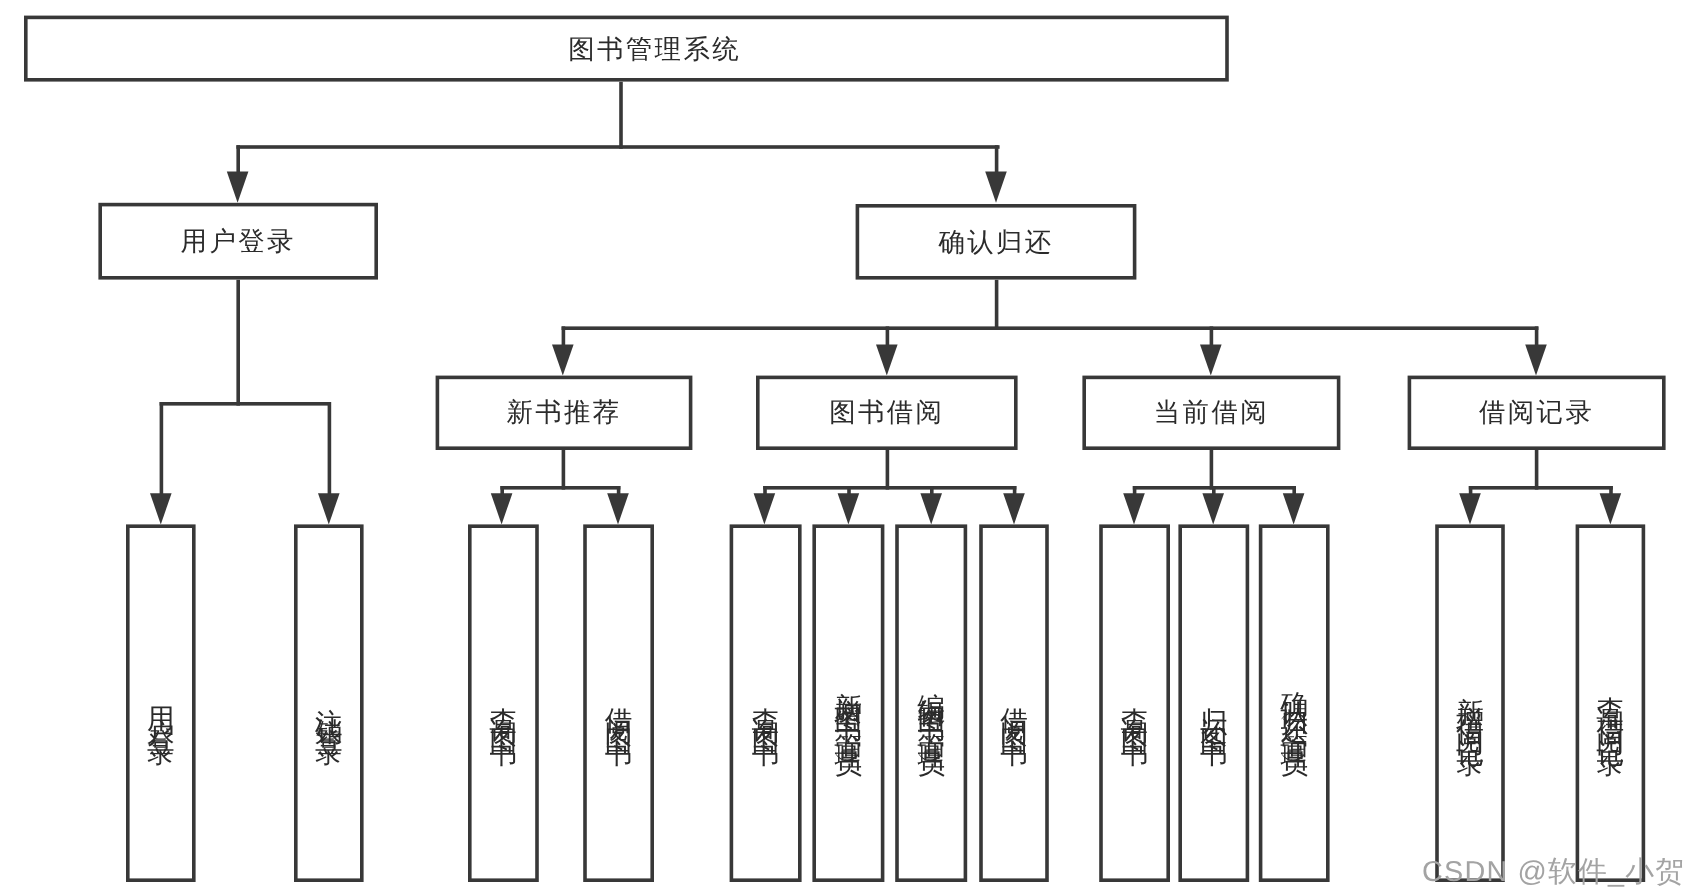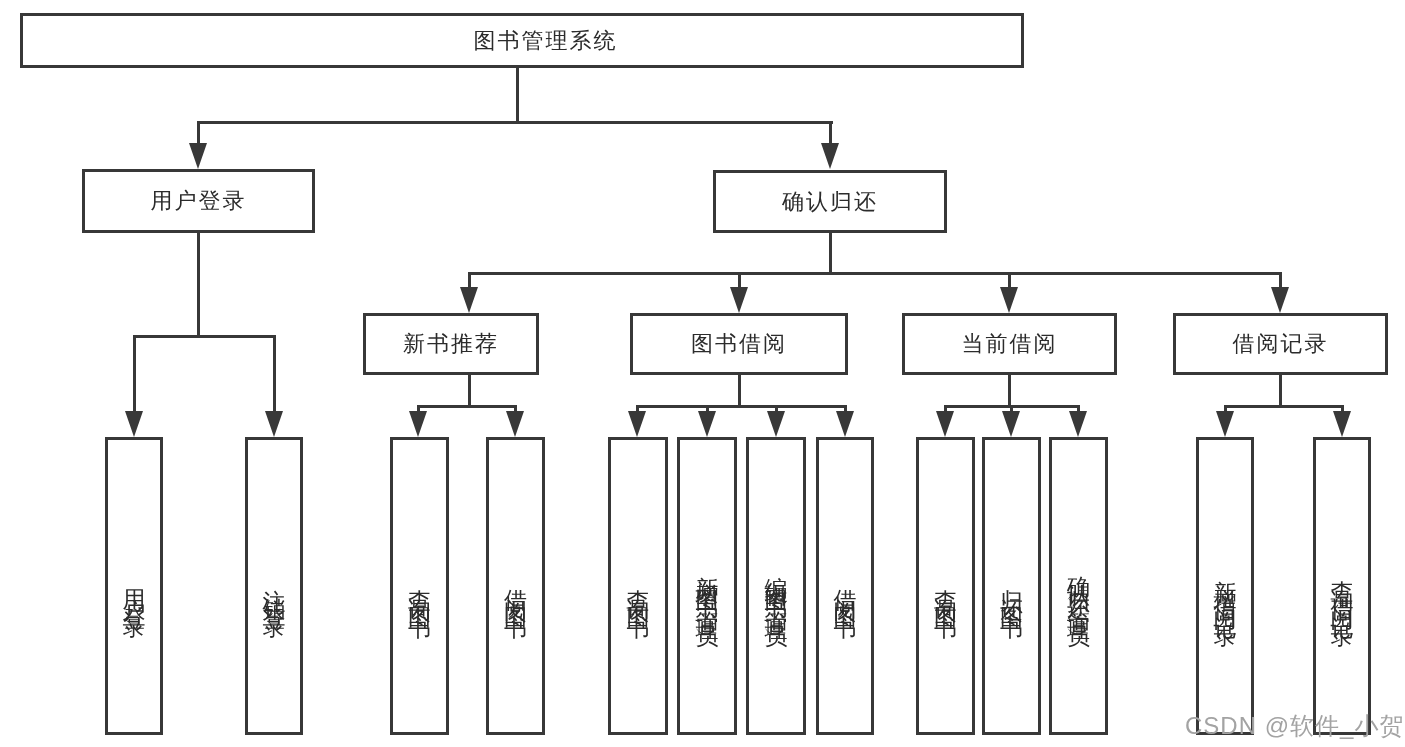--- a/index.html
+++ b/index.html
@@ -61,21 +61,21 @@
   <div class="hline" style="left:468px; top:272px; width:814px;"></div>
   <div class="vline" style="left:468px; top:272px; height:17px;"></div>
   <div class="arrowhead" style="left:460px; top:287px;"></div>
   <div class="vline" style="left:738px; top:272px; height:17px;"></div>
   <div class="arrowhead" style="left:730px; top:287px;"></div>
   <div class="vline" style="left:1008px; top:272px; height:17px;"></div>
   <div class="arrowhead" style="left:1000px; top:287px;"></div>
   <div class="vline" style="left:1279px; top:272px; height:17px;"></div>
   <div class="arrowhead" style="left:1271px; top:287px;"></div>
 
-  <div class="box" style="left:363px; top:313px; width:176px; height:62px;">新书推荐</div>
+  <div class="box" style="left:363px; top:313px; width:214px; height:62px;">新书推荐</div>
   <div class="box" style="left:902px; top:313px; width:215px; height:62px;">当前借阅</div>
   <div class="box" style="left:630px; top:313px; width:218px; height:62px;">图书借阅</div>
   <div class="box" style="left:1173px; top:313px; width:215px; height:62px;">借阅记录</div>
 
   <div class="vline" style="left:468px; top:375px; height:33px;"></div>
   <div class="hline" style="left:417px; top:405px; width:100px;"></div>
   <div class="vline" style="left:417px; top:405px; height:10px;"></div>
   <div class="arrowhead" style="left:409px; top:411px;"></div>
   <div class="vline" style="left:514px; top:405px; height:10px;"></div>
   <div class="arrowhead" style="left:506px; top:411px;"></div>

